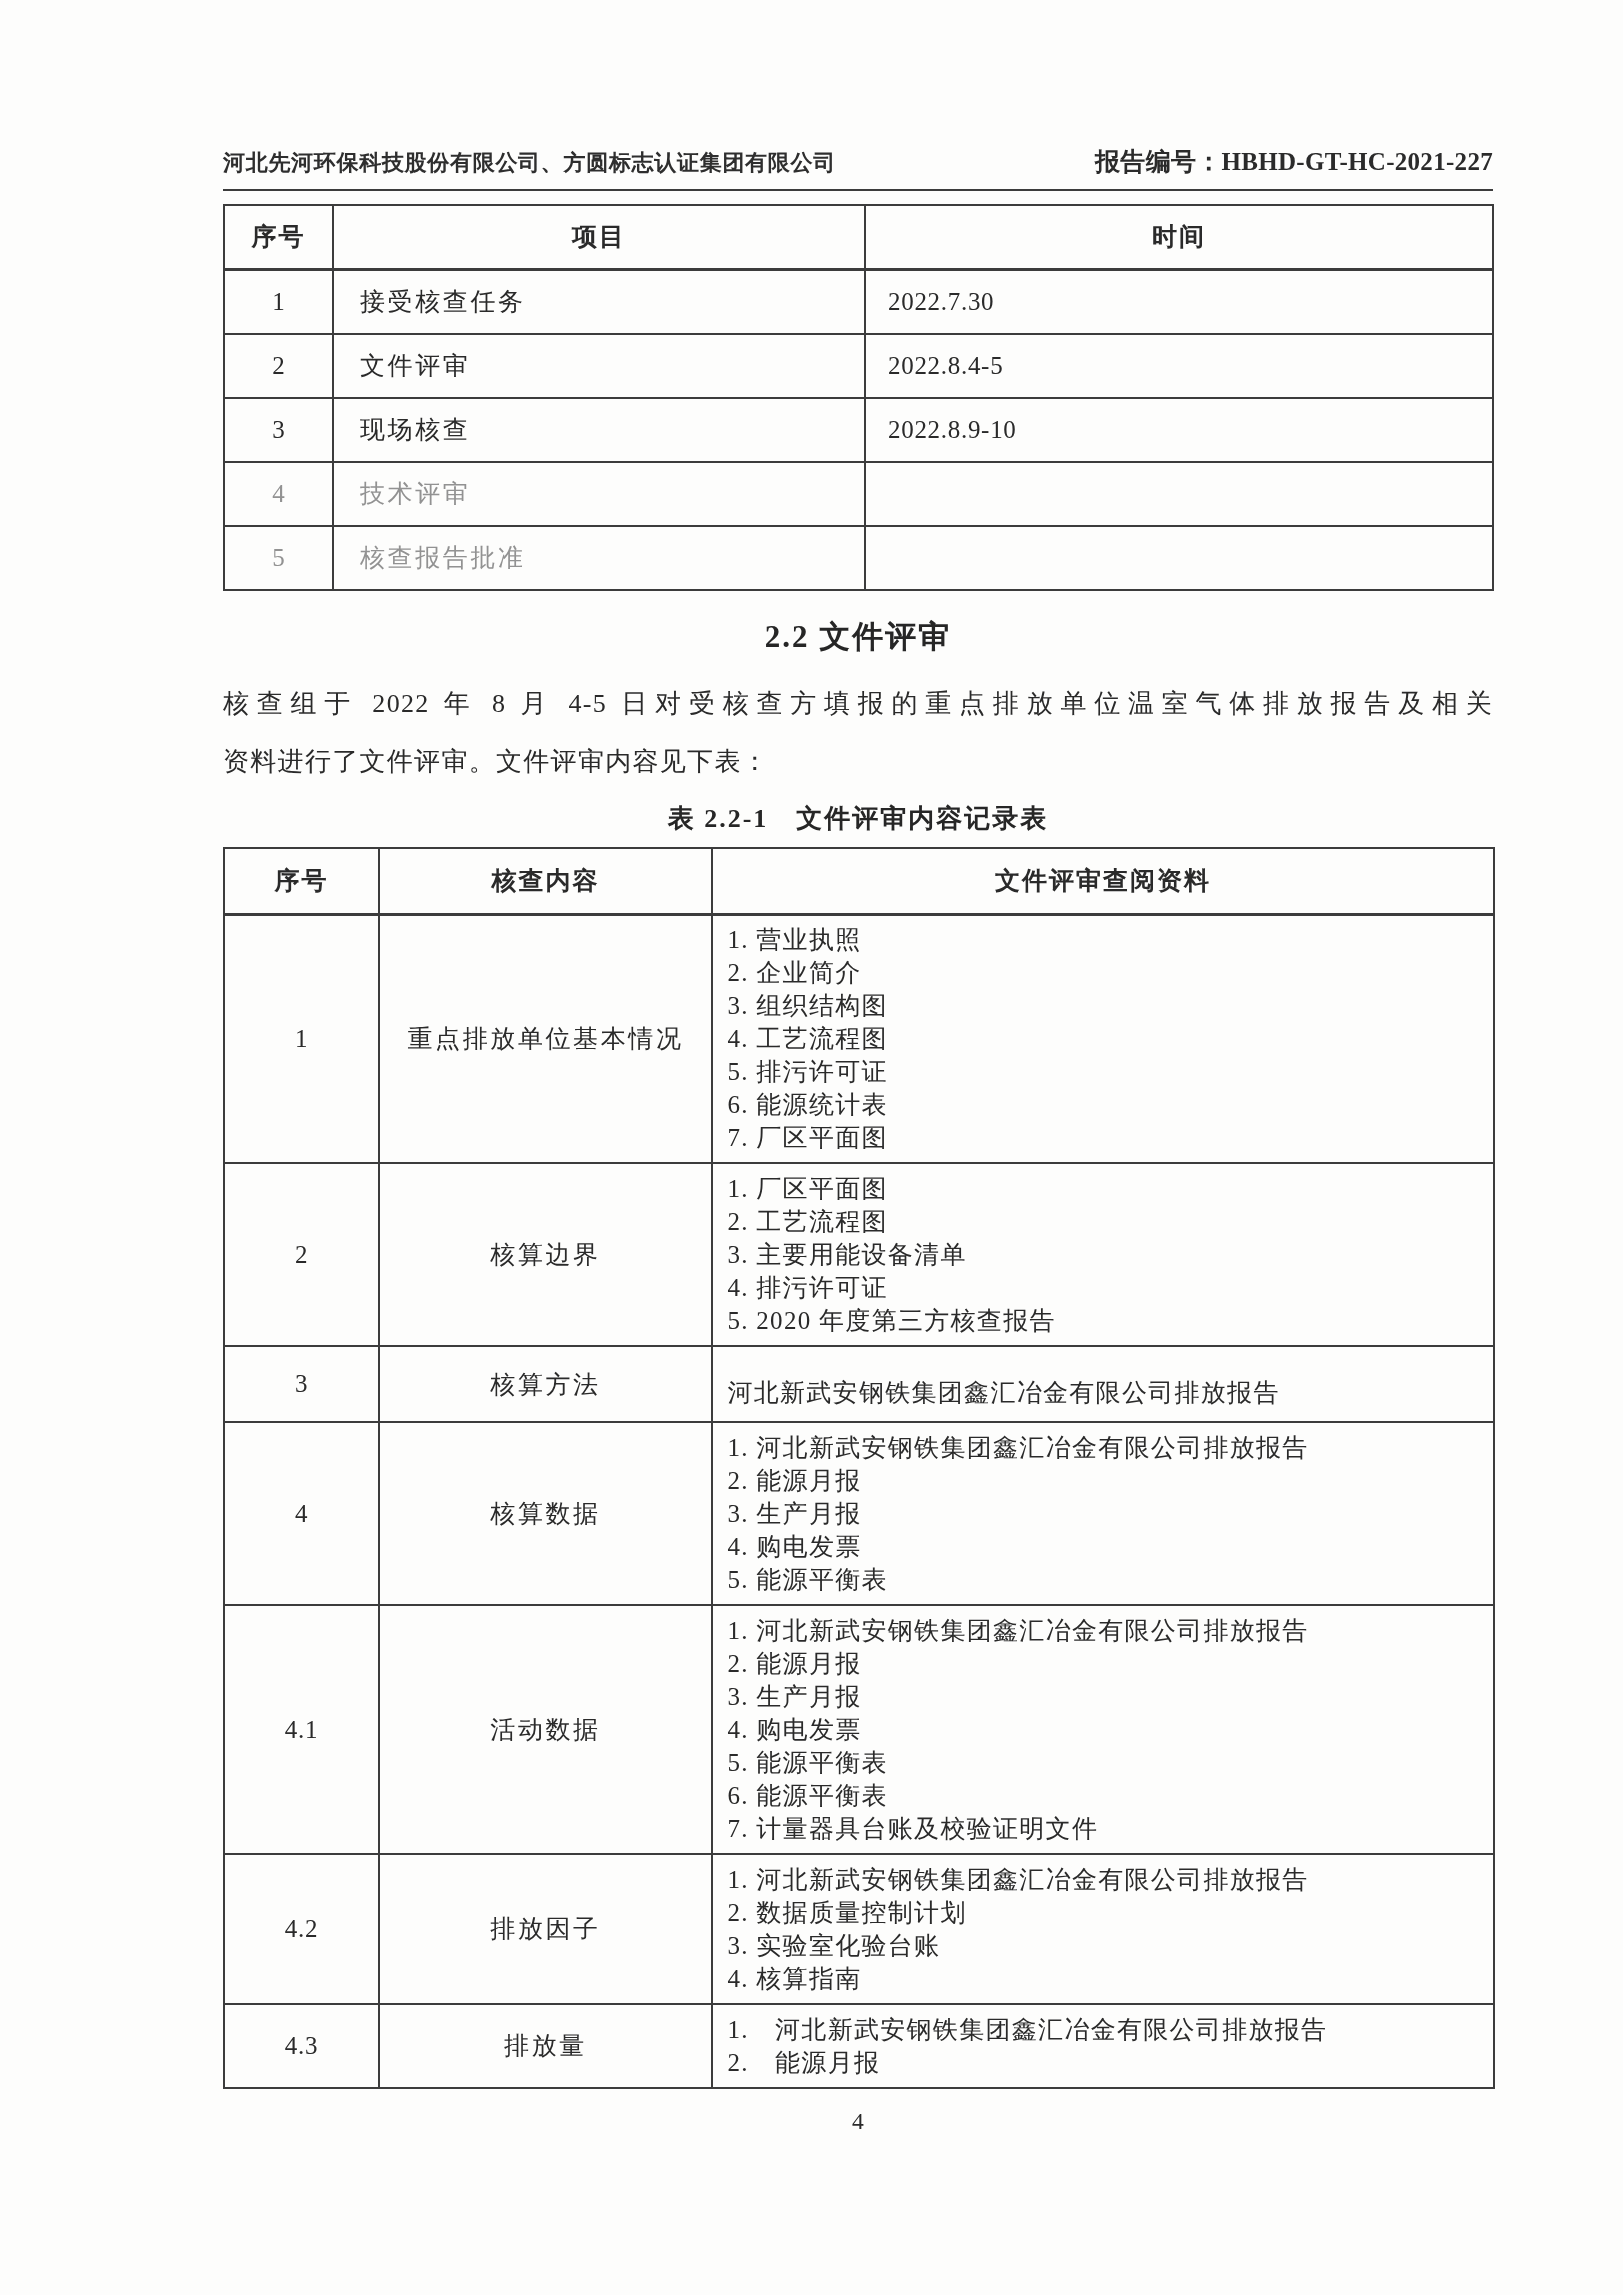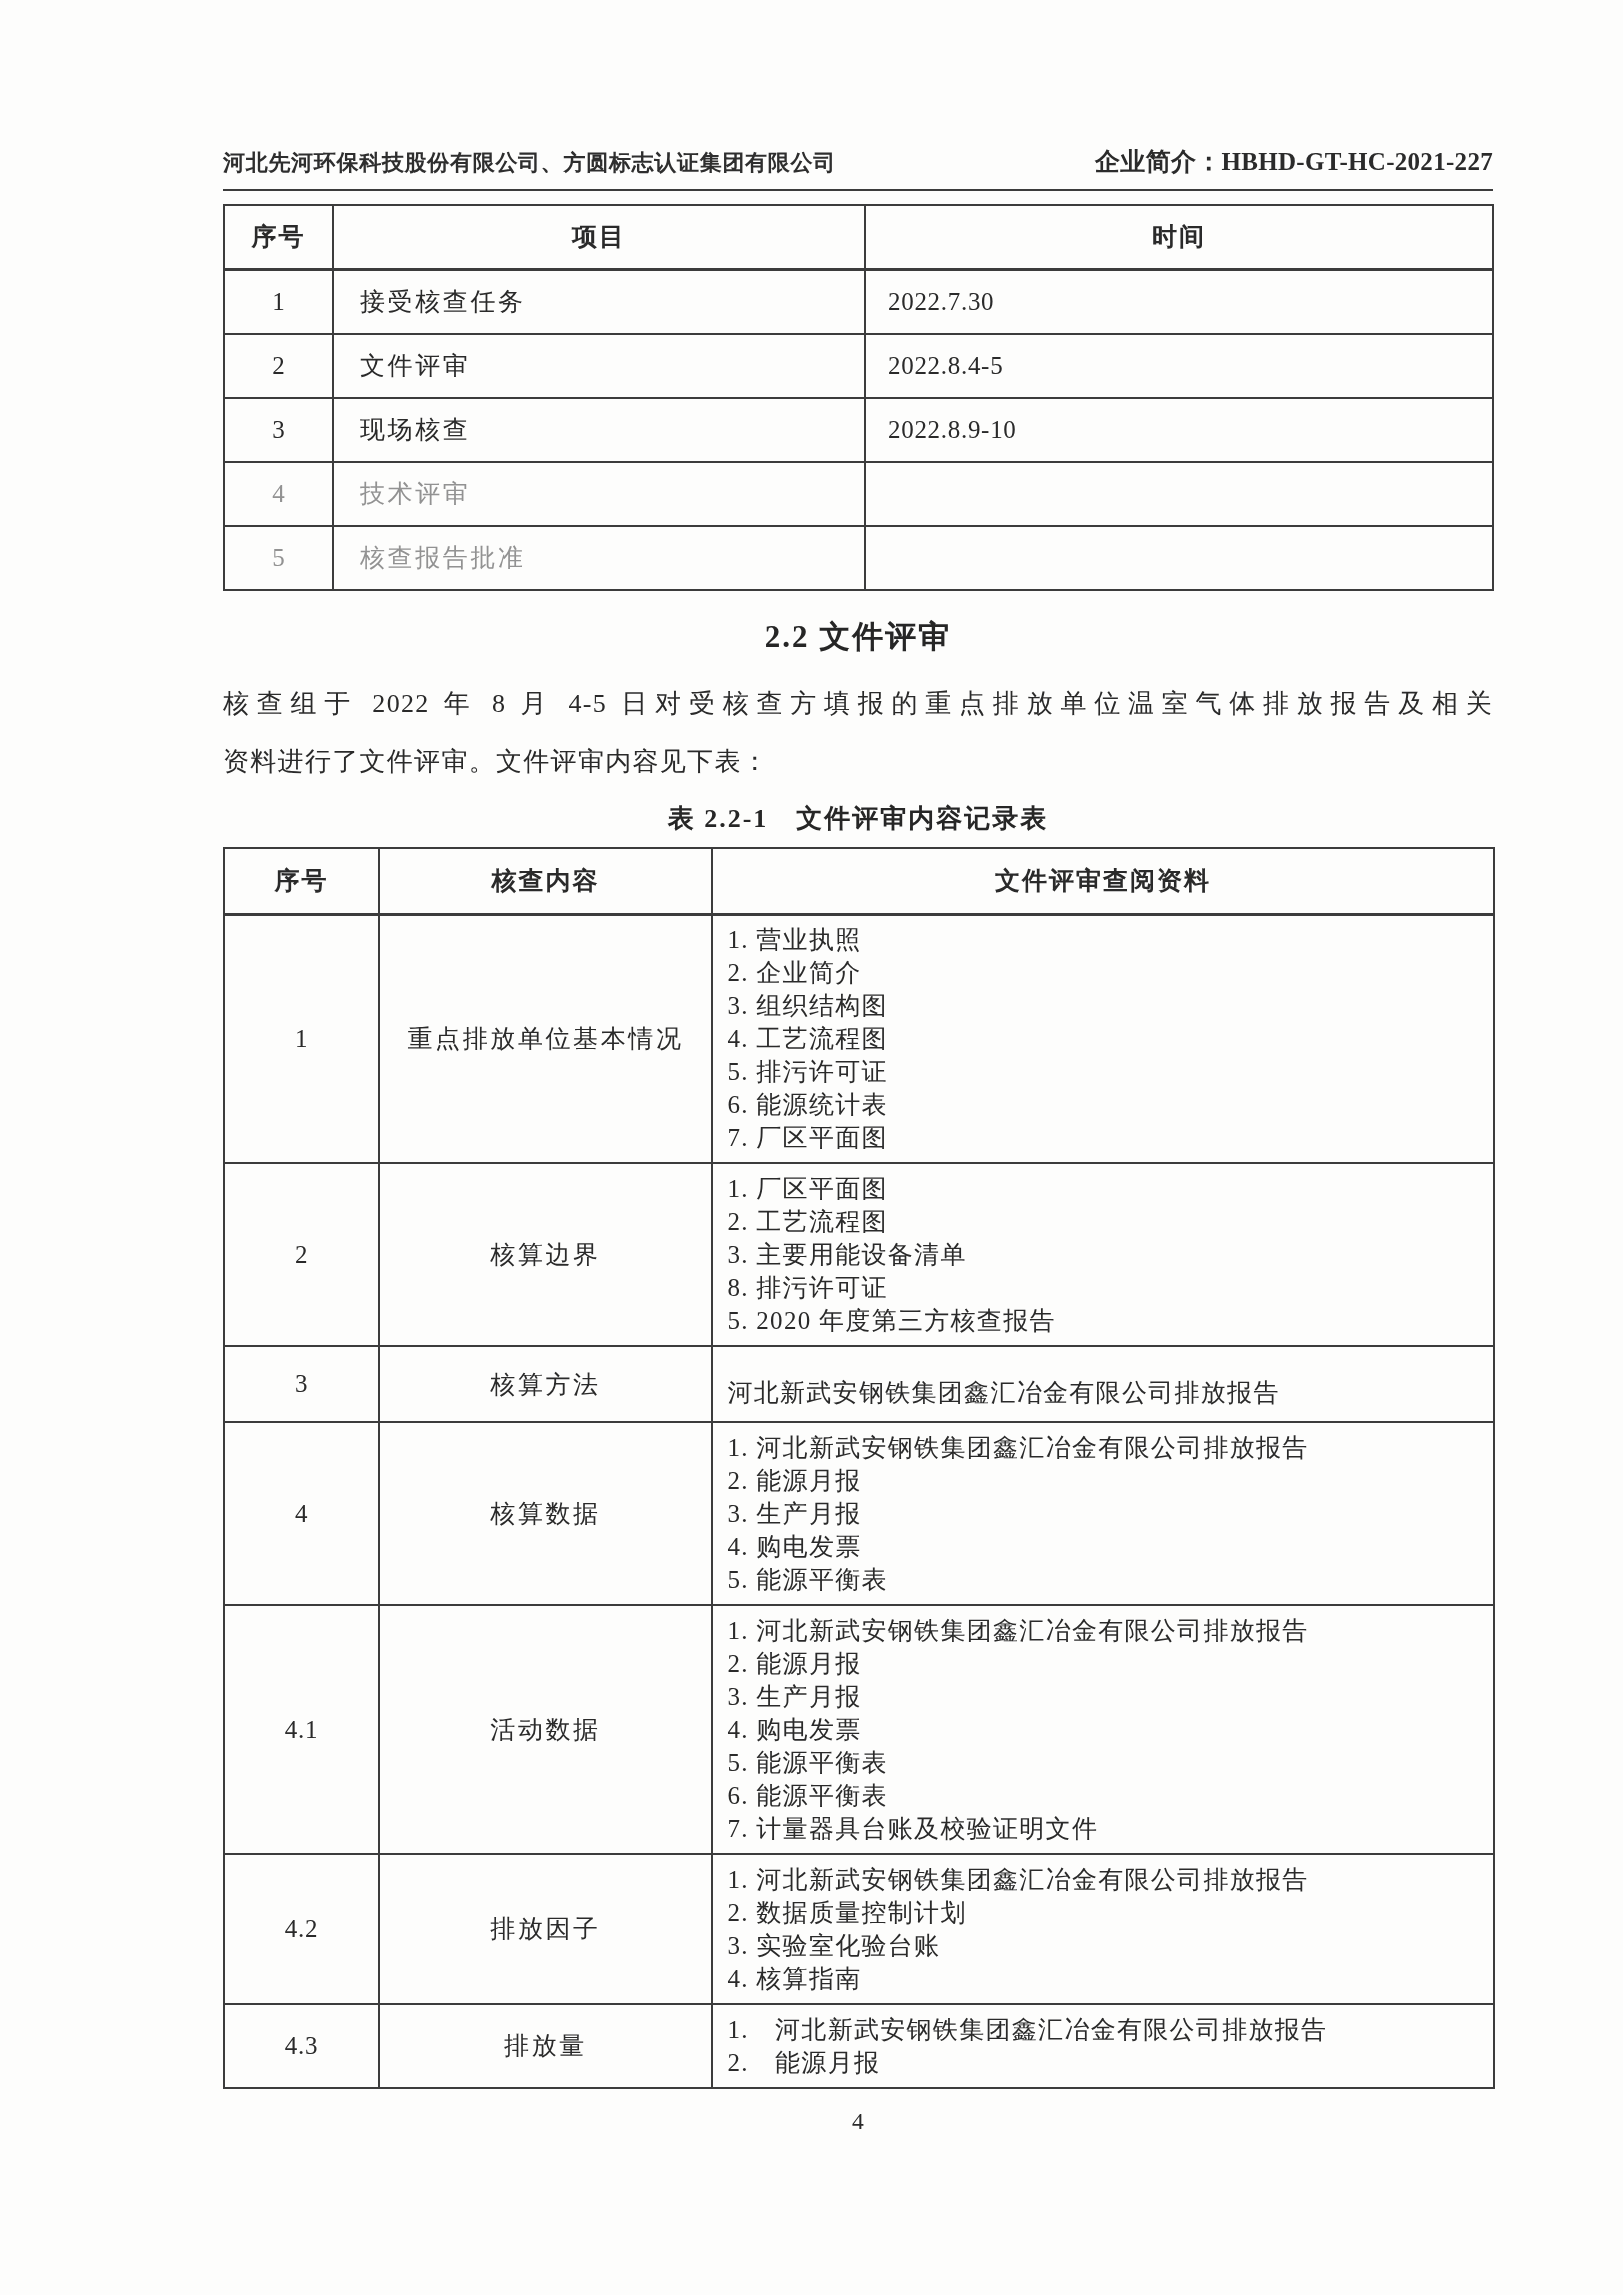--- a/index.html
+++ b/index.html
@@ -130,21 +130,21 @@
   }
 </style>
 </head>
 <body>
 
 <div class="page">
   <div class="content">
 
     <div class="doc-header">
       <span class="hdr-left">河北先河环保科技股份有限公司、方圆标志认证集团有限公司</span>
-      <span class="hdr-right"><span>企业简介：</span><span>HBHD-GT-HC-2021-227</span></span>
+      <span class="hdr-right"><span>报告编号：</span><span>HBHD-GT-HC-2021-227</span></span>
     </div>
 
     <table class="t1">
       <colgroup>
         <col style="width:109px">
         <col style="width:532px">
         <col style="width:628px">
       </colgroup>
       <thead>
         <tr>
@@ -218,21 +218,21 @@
               <div class="mat-line">7. 厂区平面图</div>
             </td>
           </tr>
           <tr>
             <td class="c-no">2</td>
             <td class="c-content">核算边界</td>
             <td class="c-mat">
               <div class="mat-line">1. 厂区平面图</div>
               <div class="mat-line">2. 工艺流程图</div>
               <div class="mat-line">3. 主要用能设备清单</div>
-              <div class="mat-line">8. 排污许可证</div>
+              <div class="mat-line">4. 排污许可证</div>
               <div class="mat-line">5. 2020 年度第三方核查报告</div>
             </td>
           </tr>
           <tr class="single">
             <td class="c-no">3</td>
             <td class="c-content">核算方法</td>
             <td class="c-mat">
               <div class="mat-line">河北新武安钢铁集团鑫汇冶金有限公司排放报告</div>
             </td>
           </tr>

